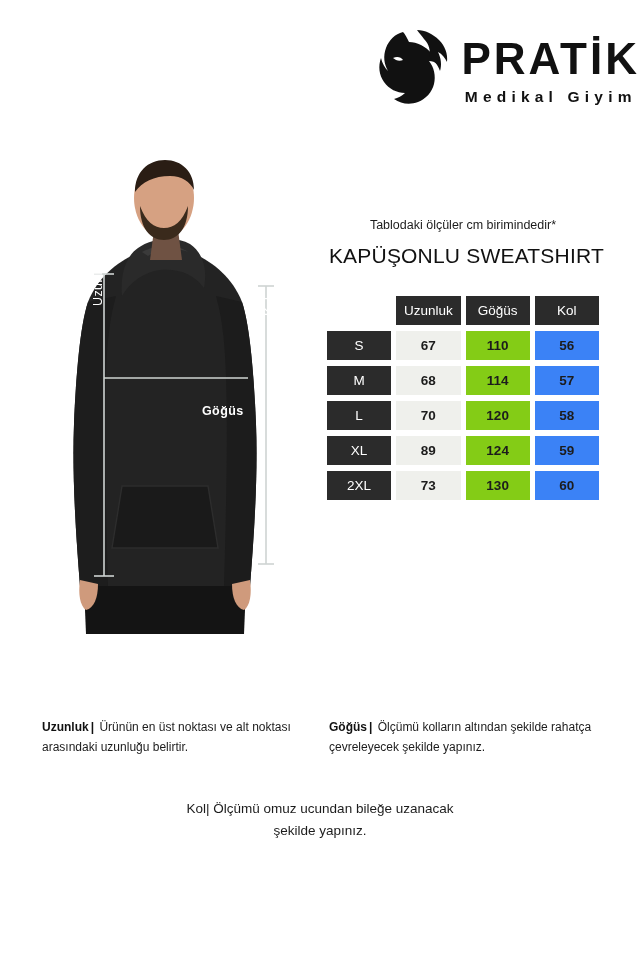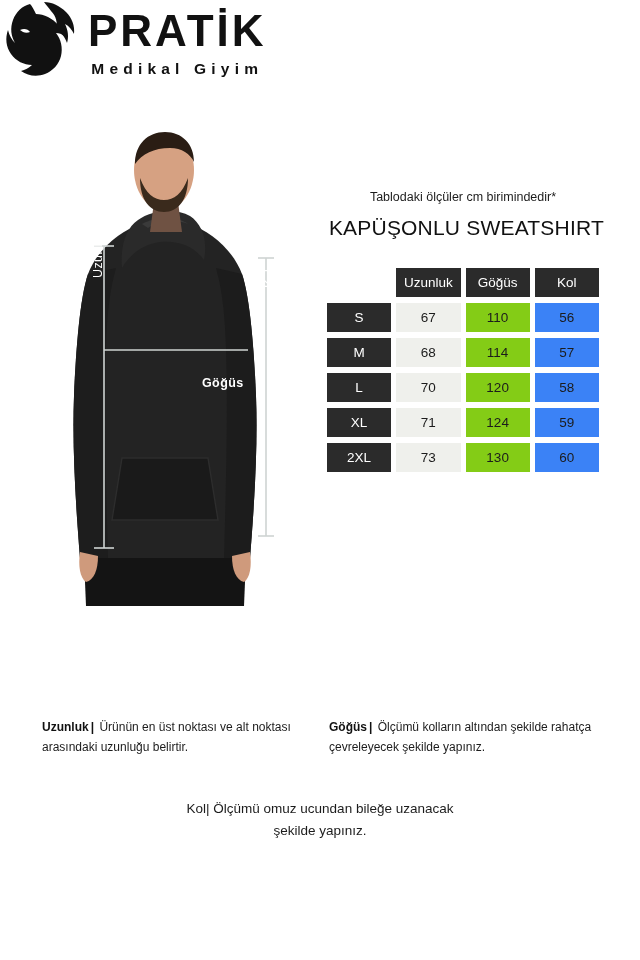--- a/index.html
+++ b/index.html
@@ -12,22 +12,23 @@
     background: #ffffff;
     font-family: "Liberation Sans", sans-serif;
     color: #1c1c1c;
     position: relative;
     overflow: hidden;
   }
 
   
   .header {
     width: 100%;
+    padding-top: 28px;
     display: flex;
-    justify-content: flex-start;
+    justify-content: flex-end;
     align-items: center;
   }
   .logo {
     display: flex;
     align-items: center;
     gap: 10px;
   }
   .logo-mark {
     width: 78px;
     height: 86px;
@@ -130,21 +131,21 @@
     border-spacing: 5px 6px;
     width: 282px;
     table-layout: fixed;
   }
   table.size-table th,
   table.size-table td {
     height: 29px;
     text-align: center;
     vertical-align: middle;
     font-size: 13.5px;
-    font-weight: normal;
+    font-weight: bold;
     padding: 0;
   }
   table.size-table thead th.corner {
     background: transparent;
   }
   table.size-table thead th {
     background: #2b2b2b;
     color: #ffffff;
     font-weight: normal;
   }
@@ -313,21 +314,21 @@
           <td class="c-kol">57</td>
         </tr>
         <tr>
           <th>L</th>
           <td class="c-uzunluk">70</td>
           <td class="c-gogus">120</td>
           <td class="c-kol">58</td>
         </tr>
         <tr>
           <th>XL</th>
-          <td class="c-uzunluk">71</td>
+          <td class="c-uzunluk">89</td>
           <td class="c-gogus">124</td>
           <td class="c-kol">59</td>
         </tr>
         <tr>
           <th>2XL</th>
           <td class="c-uzunluk">73</td>
           <td class="c-gogus">130</td>
           <td class="c-kol">60</td>
         </tr>
       </tbody>

